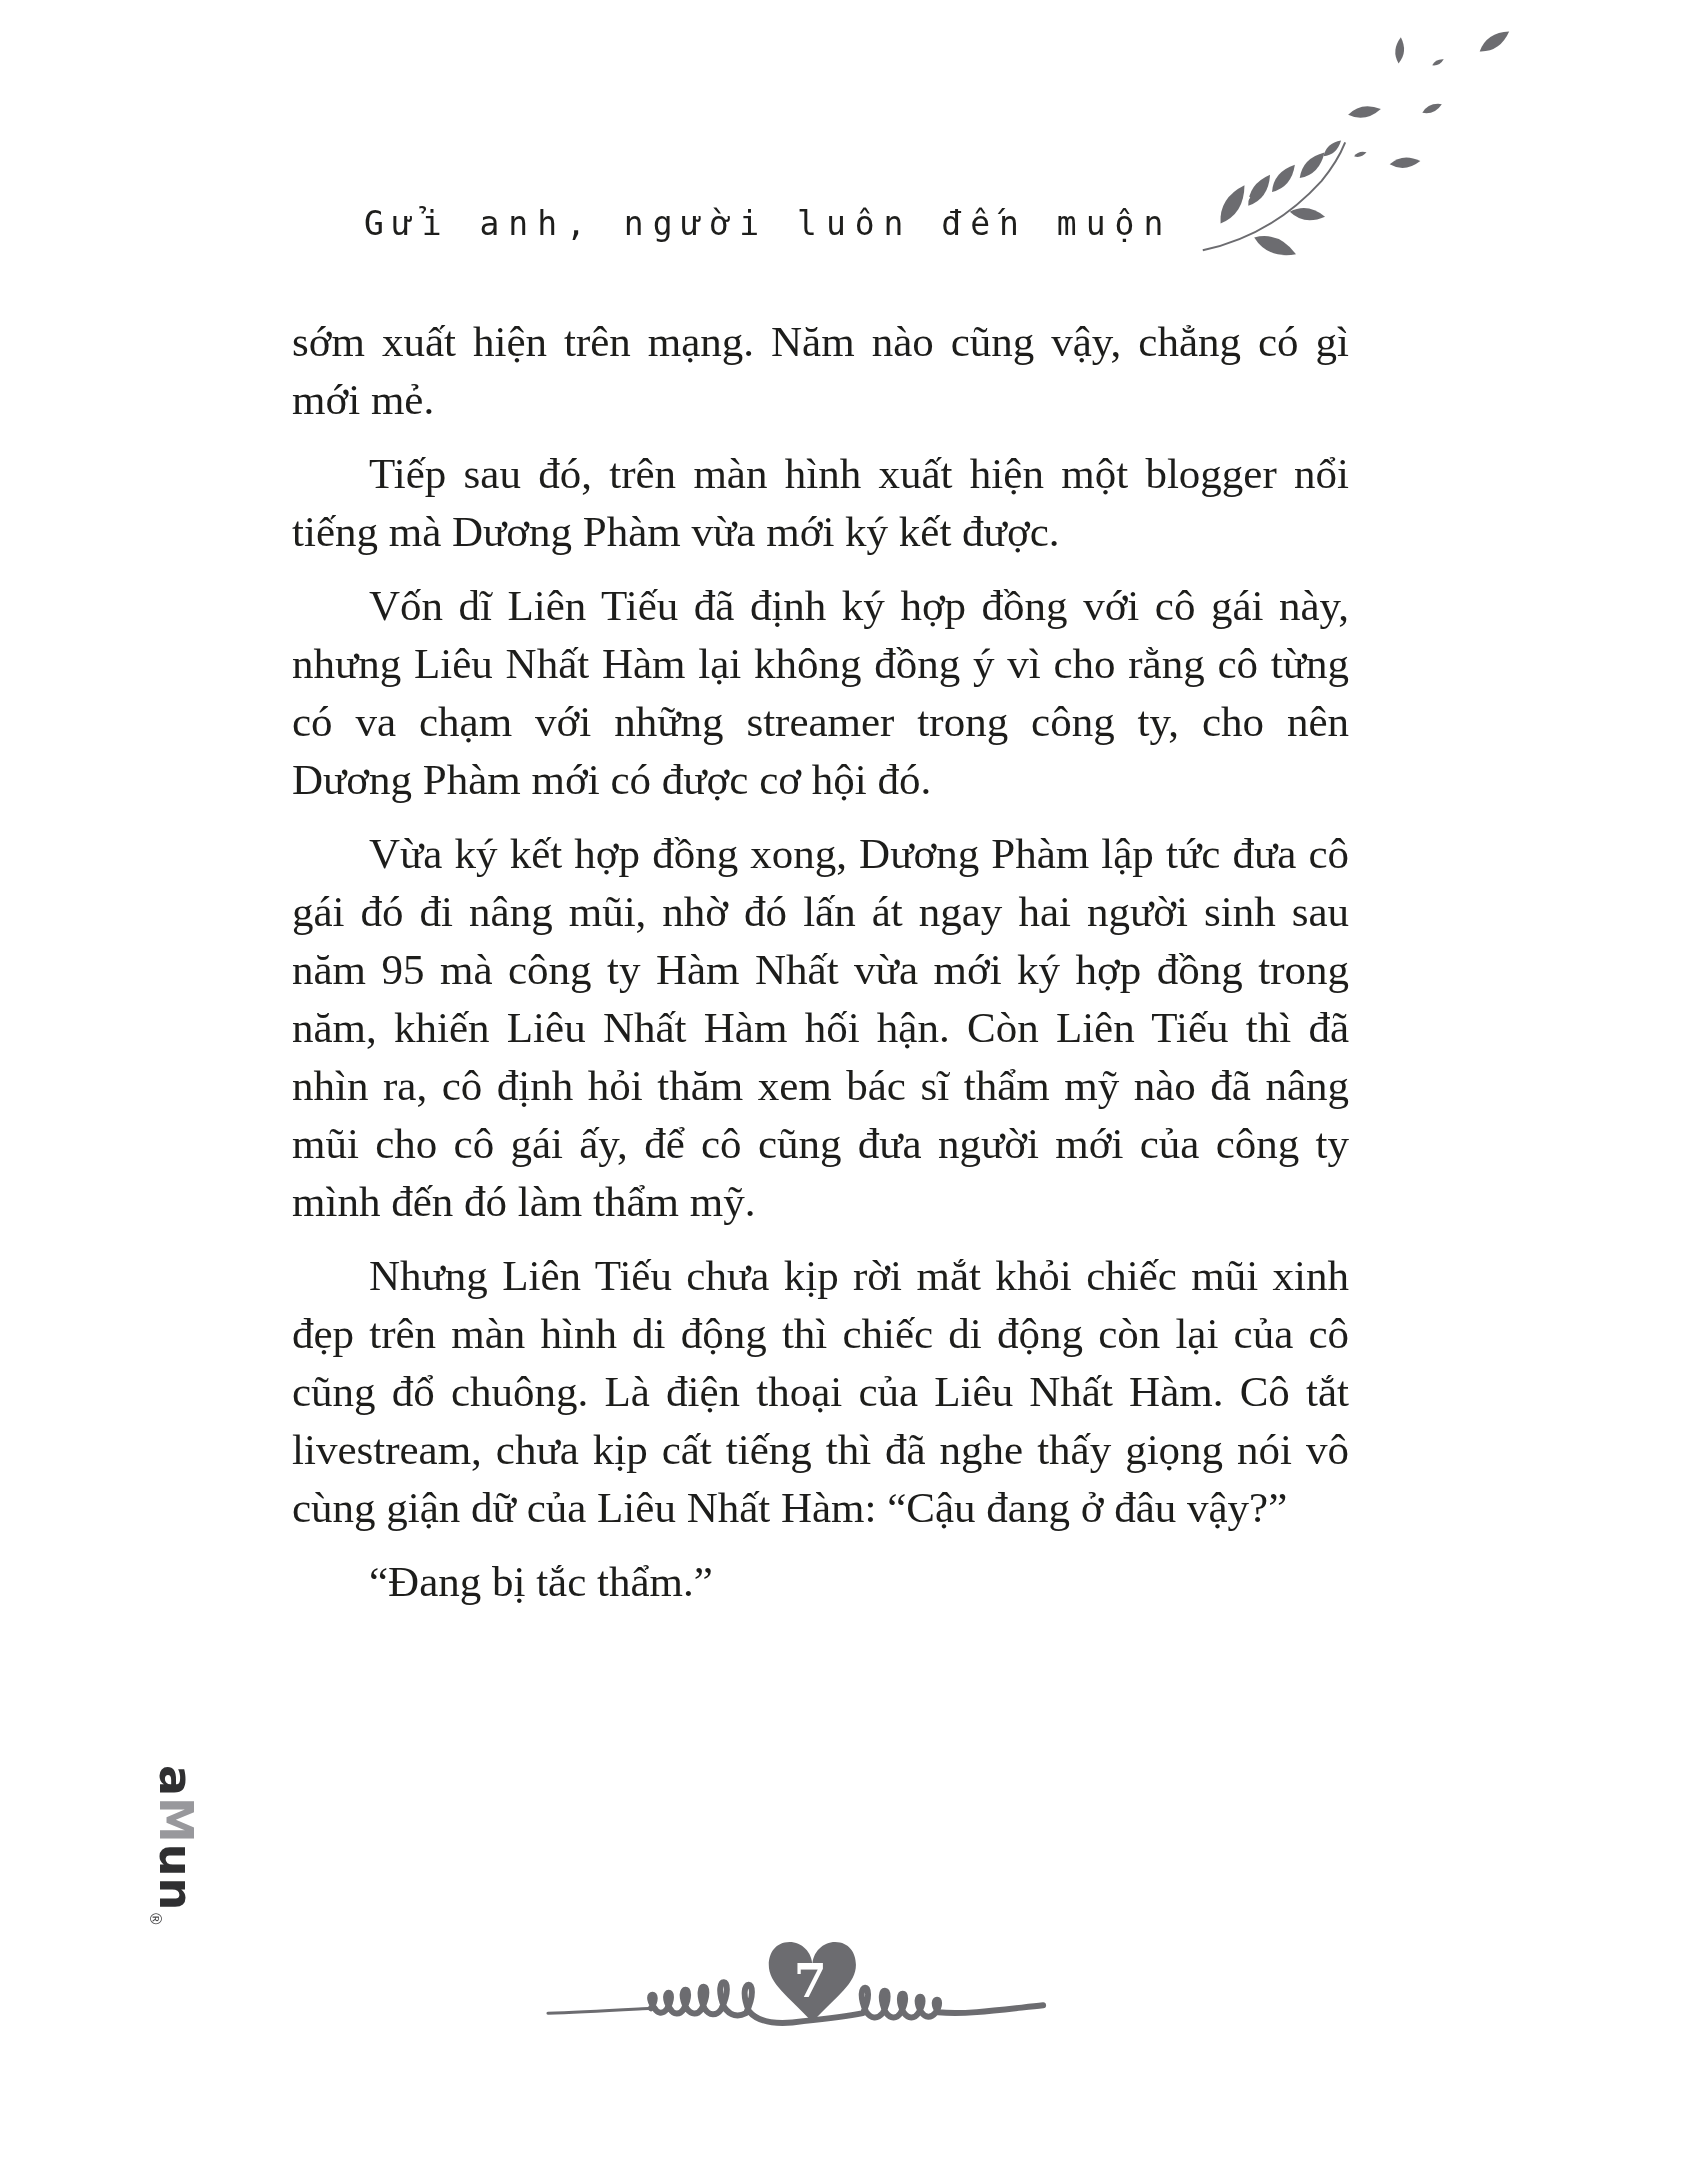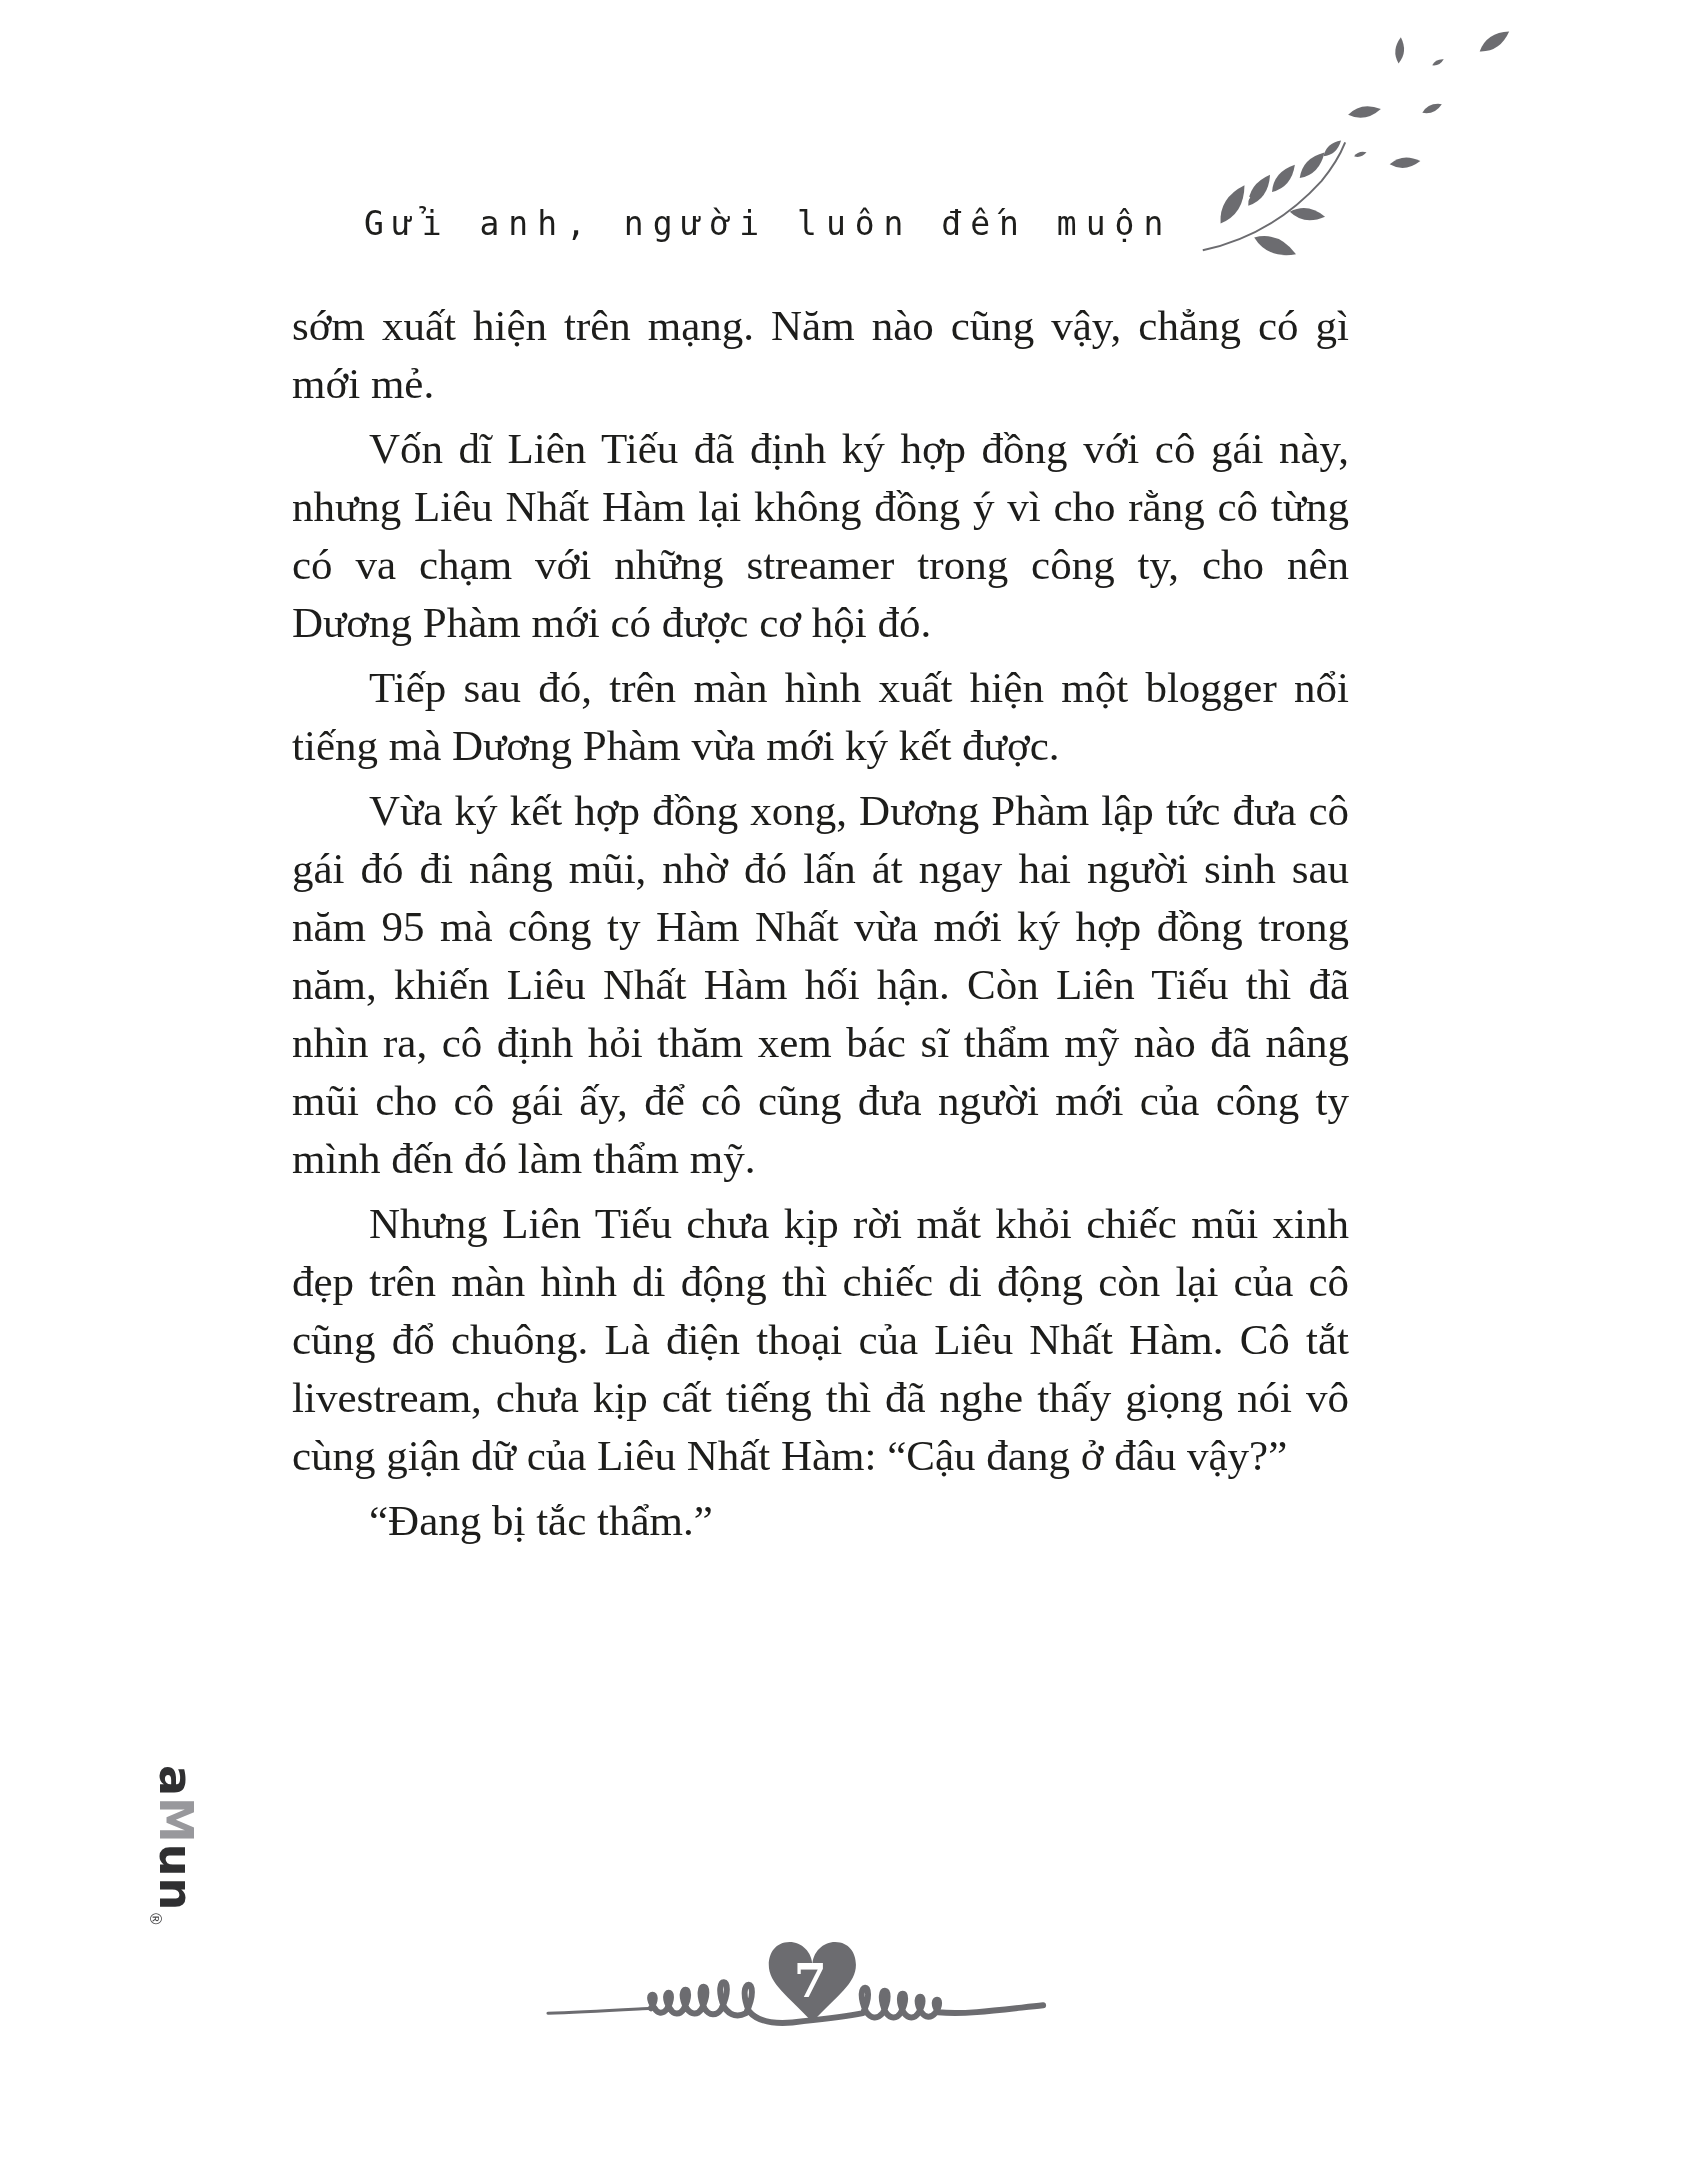--- a/index.html
+++ b/index.html
@@ -11,21 +11,21 @@
   .header-title{
     position:absolute;left:364px;top:204px;
     font-family:"DejaVu Sans Mono","DejaVu Sans",monospace;
     font-size:33px;letter-spacing:9px;white-space:nowrap;color:#1e1e1c;
   }
   .leaf-decoration{position:absolute;left:1173px;top:8px;width:376px;height:267px;}
   .text-block{
     position:absolute;left:292px;top:297px;width:1057px;
     font-size:43px;line-height:58px;text-align:justify;
   }
-  .text-block p{margin:0 0 7px 0;text-indent:77px;}
+  .text-block p{margin:16px 0 7px 0;text-indent:77px;}
   .text-block p.first{text-indent:0;}
   .footer-ornament{position:absolute;left:540px;top:1926px;width:515px;height:114px;}
   .logo{
     position:absolute;left:203px;top:1765px;width:158px;height:48px;
     transform:rotate(90deg);transform-origin:top left;
     font-family:"DejaVu Sans","Liberation Sans",sans-serif;
     font-weight:bold;font-size:46px;letter-spacing:1px;white-space:nowrap;
   }
   .logo .dark{color:#2f2f31;}
   .logo .gray{color:#98989c;}
@@ -56,22 +56,22 @@
     <path d="M0 0 Q11 -8 24 0 Q11 8 0 0 Z" transform="translate(310,44) rotate(-34) scale(1.5)"></path>
     <path d="M0 0 Q11 -8 24 0 Q11 8 0 0 Z" transform="translate(177,108) rotate(-10) scale(1.4)"></path>
     <path d="M0 0 Q11 -8 24 0 Q11 8 0 0 Z" transform="translate(252,106) rotate(-24) scale(0.9)"></path>
     <path d="M0 0 Q11 -8 24 0 Q11 8 0 0 Z" transform="translate(183,150) rotate(-18) scale(0.55)"></path>
     <path d="M0 0 Q11 -8 24 0 Q11 8 0 0 Z" transform="translate(219,158) rotate(-6) scale(1.3)"></path>
   </g>
 </svg>
 
 <div class="text-block">
   <p class="first">sớm xuất hiện trên mạng. Năm nào cũng vậy, chẳng có gì mới mẻ.</p>
+  <p>Tiếp sau đó, trên màn hình xuất hiện một blogger nổi tiếng mà Dương Phàm vừa mới ký kết được.</p>
   <p>Vốn dĩ Liên Tiếu đã định ký hợp đồng với cô gái này, nhưng Liêu Nhất Hàm lại không đồng ý vì cho rằng cô từng có va chạm với những streamer trong công ty, cho nên Dương Phàm mới có được cơ hội đó.</p>
-  <p>Tiếp sau đó, trên màn hình xuất hiện một blogger nổi tiếng mà Dương Phàm vừa mới ký kết được.</p>
   <p>Vừa ký kết hợp đồng xong, Dương Phàm lập tức đưa cô gái đó đi nâng mũi, nhờ đó lấn át ngay hai người sinh sau năm 95 mà công ty Hàm Nhất vừa mới ký hợp đồng trong năm, khiến Liêu Nhất Hàm hối hận. Còn Liên Tiếu thì đã nhìn ra, cô định hỏi thăm xem bác sĩ thẩm mỹ nào đã nâng mũi cho cô gái ấy, để cô cũng đưa người mới của công ty mình đến đó làm thẩm mỹ.</p>
   <p>Nhưng Liên Tiếu chưa kịp rời mắt khỏi chiếc mũi xinh đẹp trên màn hình di động thì chiếc di động còn lại của cô cũng đổ chuông. Là điện thoại của Liêu Nhất Hàm. Cô tắt livestream, chưa kịp cất tiếng thì đã nghe thấy giọng nói vô cùng giận dữ của Liêu Nhất Hàm: “Cậu đang ở đâu vậy?”</p>
   <p>“Đang bị tắc thẩm.”</p>
 </div>
 
 <div class="logo">
   <span class="dark">a</span><span class="gray">M</span><span class="dark">un</span><span class="reg">®</span>
 </div>
 
 <svg class="footer-ornament" viewBox="0 0 520 115" xmlns="http://www.w3.org/2000/svg">

